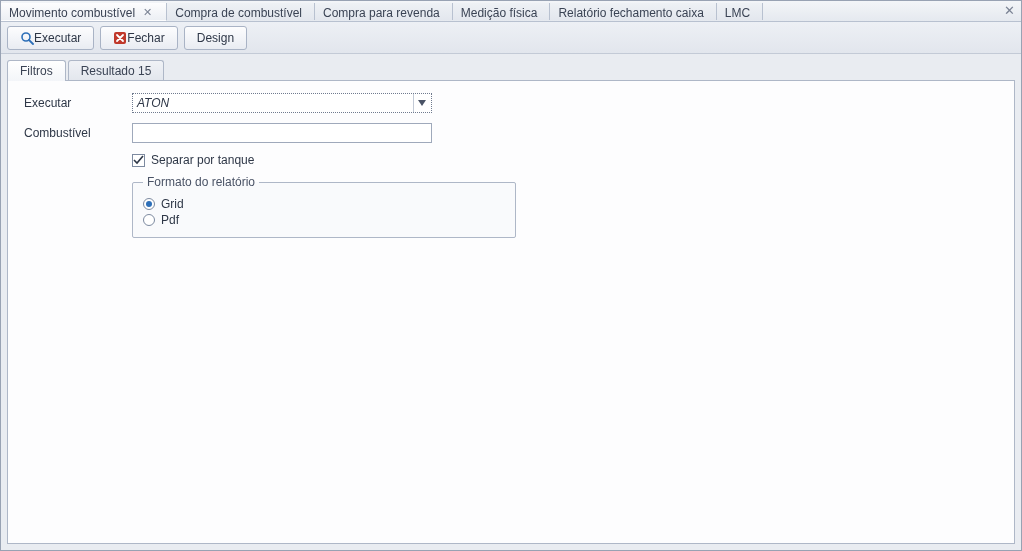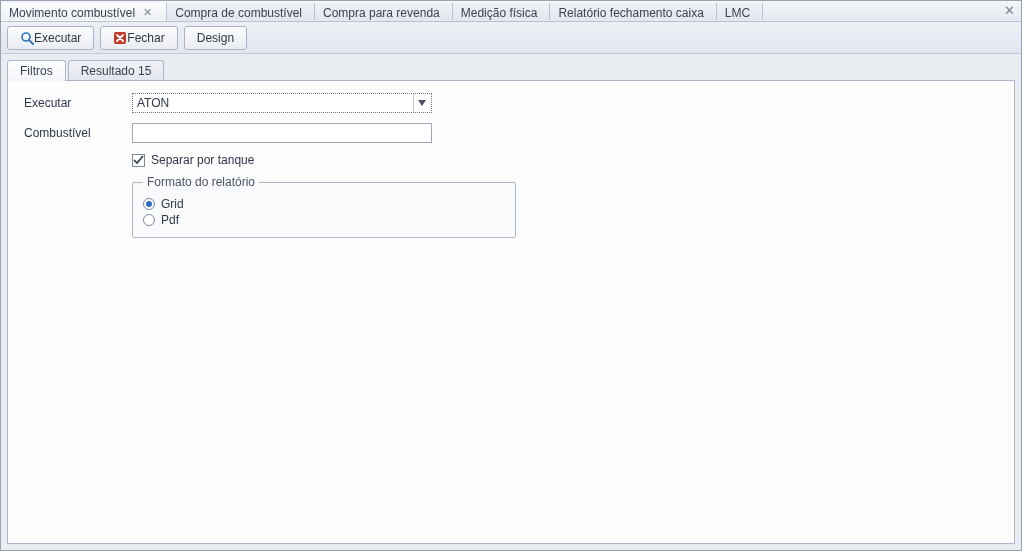--- a/index.html
+++ b/index.html
@@ -142,21 +142,21 @@
     padding: 0 2px 0 4px;
     color: #2e3747;
   }
   .combo .caret, .datebox .caret {
     width: 16px; height: 100%;
     display:flex; align-items:center; justify-content:center;
     border-left: 1px solid #c3cad6;
     margin-left: 4px;
   }
   .caret svg { display:block; }
-  .combo.w300 { width: 300px; border: 1px dotted #6f7a8f; }
+  .combo.w300 { width: 300px; border: 1px dotted #6f7a8f; font-style: italic; }
   .datebox { width: 98px; }
   .datesep { margin: 0 6px; color:#2e3747; }
   .textbox.w300 { width: 300px; }
 
   .hint {
     margin-left: 12px;
     font-style: italic;
     color: #6b7486;
   }
 

